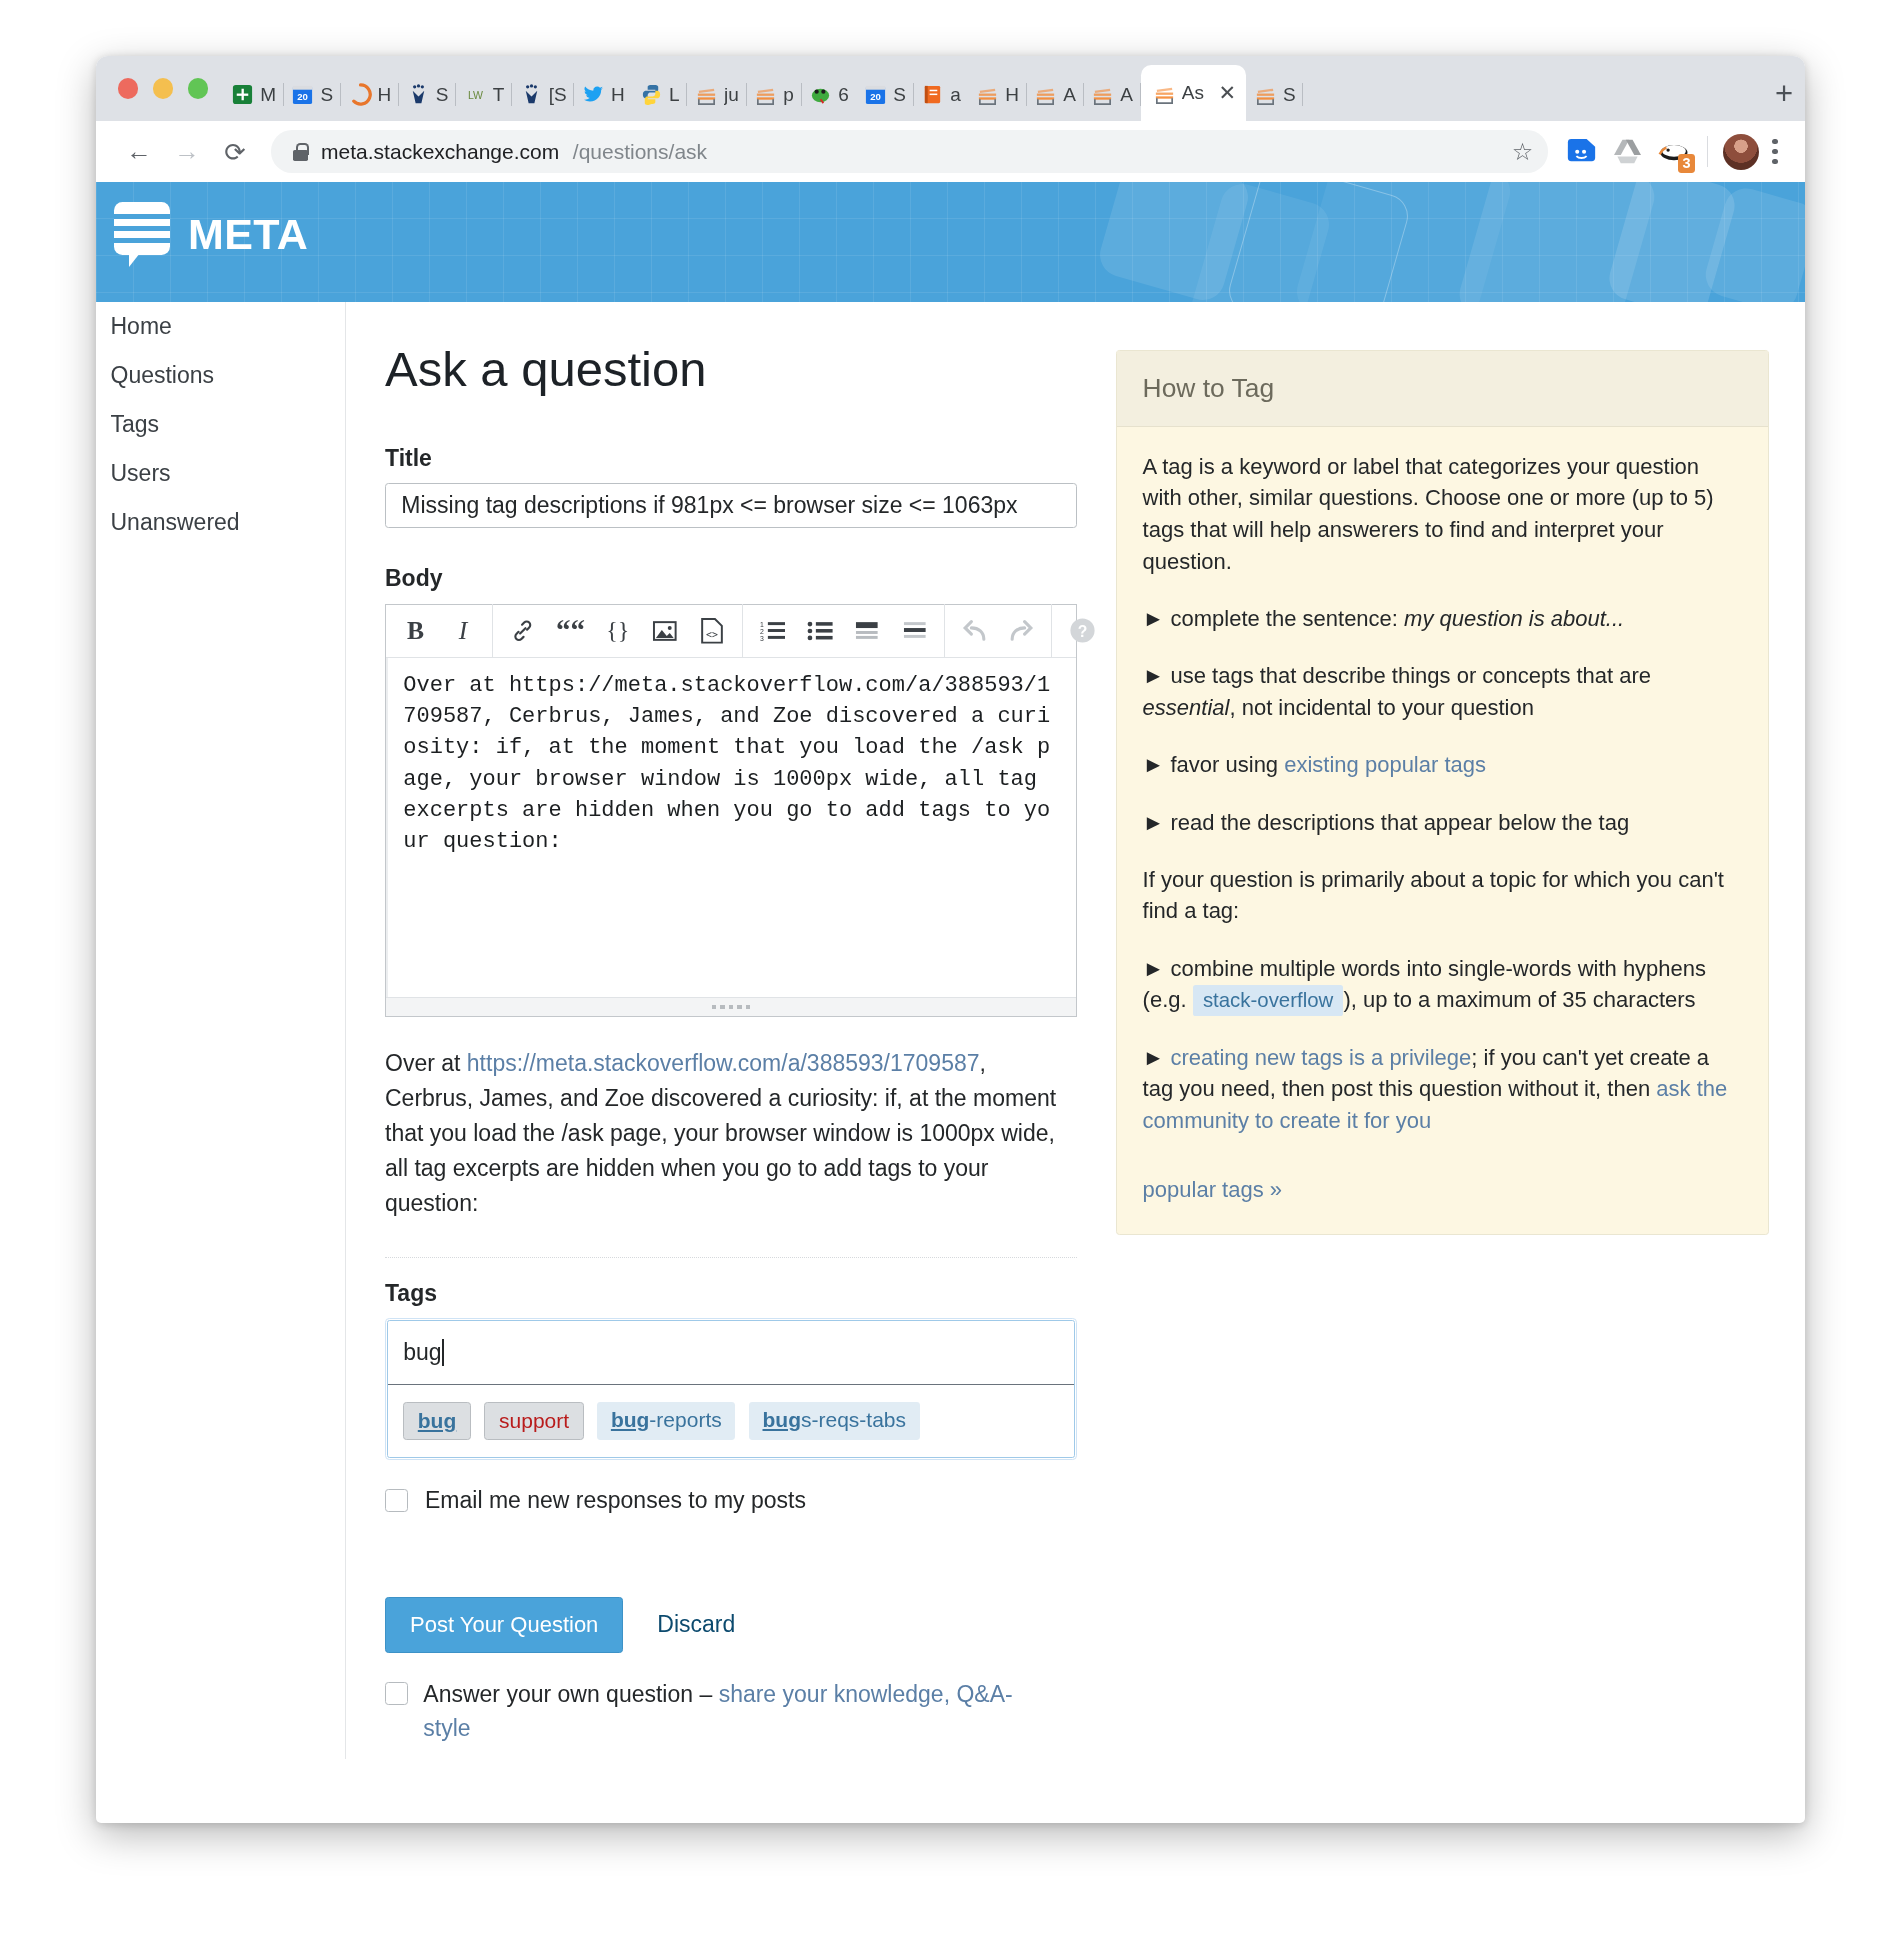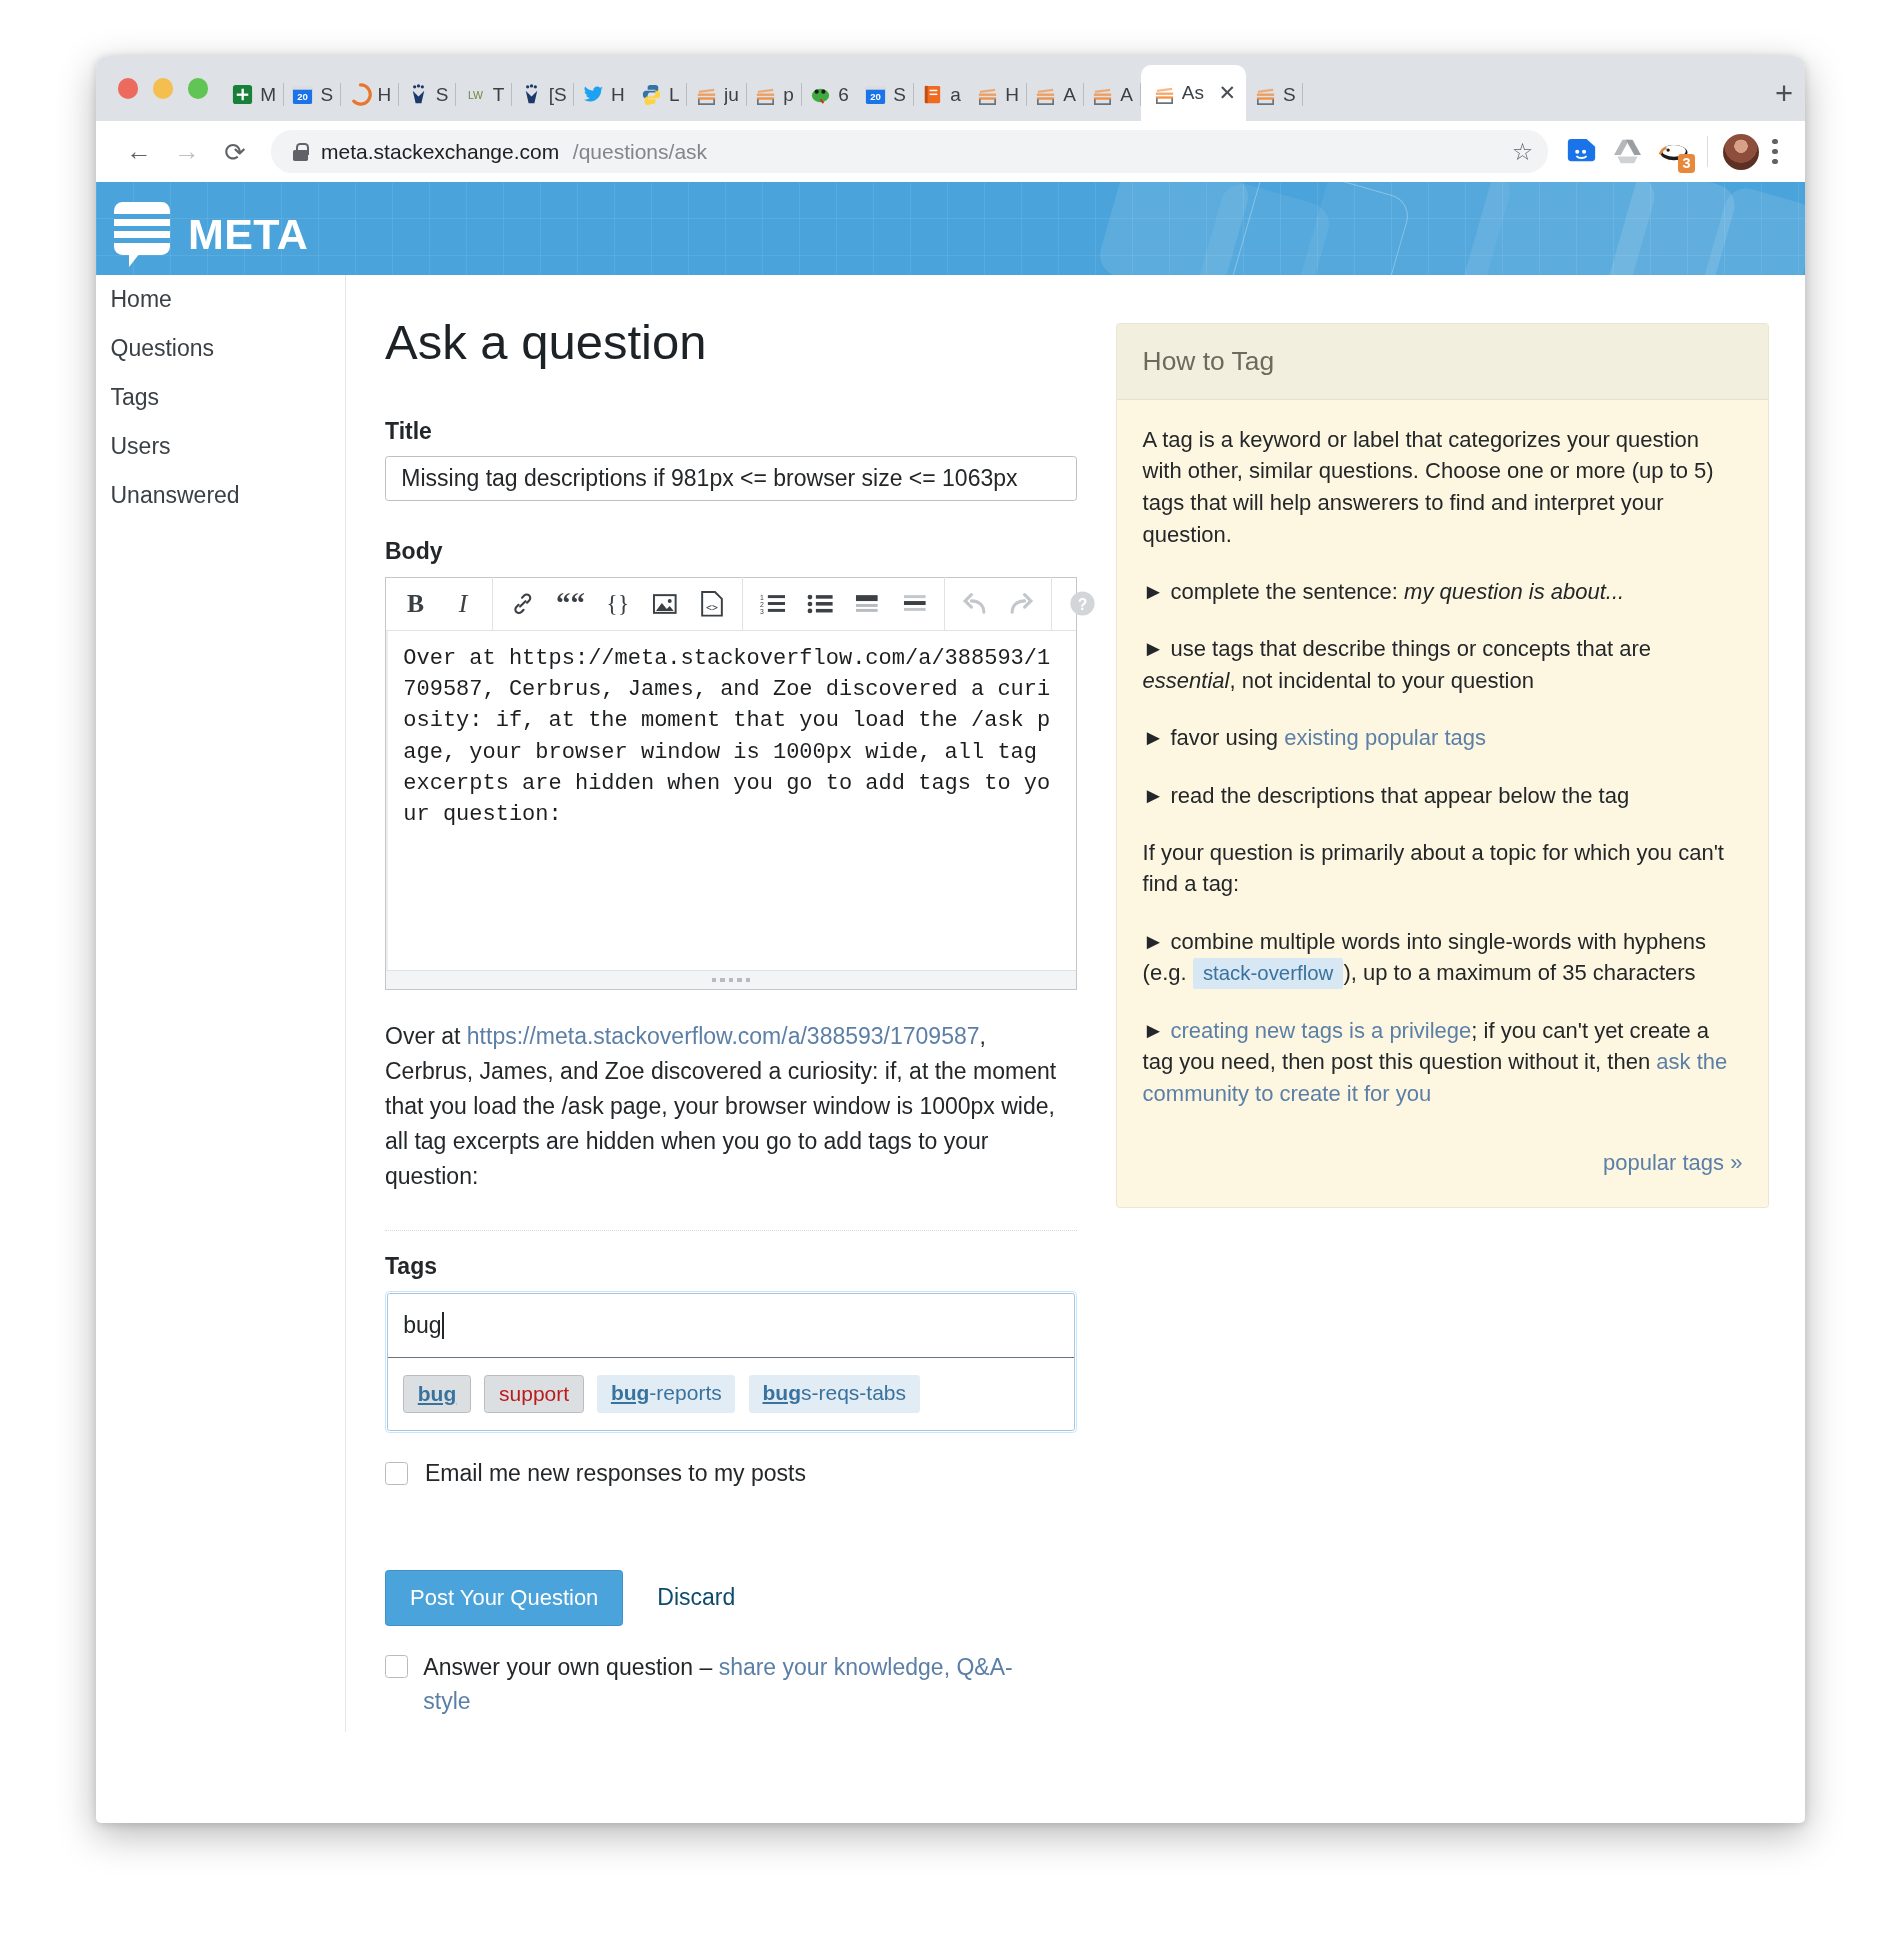--- a/index.html
+++ b/index.html
@@ -76,21 +76,21 @@
   .vsep { width:0.9px; height:31px; background:#dadce0; margin:0 10.2px; }
   .avatar { width:36px; height:36px; border-radius:50%;
             background: radial-gradient(circle at 50% 34%, #d8a089 0 22%, #8e4e3c 23% 55%, #5d3024 56% 100%); }
   .kebab { display:flex; flex-direction:column; gap:5.1px; align-items:center; padding:0 8.5px; }
   .kebab i { width:5.1px; height:5.1px; border-radius:50%; background:#5f6368; display:block; }
   .badge3 { position:absolute; right:1.7px; bottom:1.7px; background:#e8883a; color:#fff;
             font-size:14.5px; border-radius:3.4px; padding:0 4.3px; line-height:19px; font-weight:bold; }
 
   
   .sheader {
-    height:93px; position:relative; overflow:hidden;
+    height:120px; position:relative; overflow:hidden;
     background:#4aa3da;
     background-image:
       linear-gradient(0deg, rgba(255,255,255,.09) 0.9px, transparent 0.9px),
       linear-gradient(90deg, rgba(255,255,255,.09) 0.9px, transparent 0.9px);
     background-size: 37px 37px, 37px 37px;
   }
   .sheader .deco { position:absolute; inset:0; overflow:hidden; }
   .sheader .bub {
     position:absolute; background:rgba(255,255,255,.10); border-radius:22px;
   }
@@ -172,21 +172,21 @@
   
   .htt { background:#fdf7e2; border:0.9px solid #eae6d1; border-radius:3.4px; }
   .htt-head { background:#f3efdf; border-bottom:0.9px solid #e6e1cd; padding:22px 25.6px; }
   .htt-title { font-size:26.4px; color:#6c6a5c; }
   .htt-body { padding:24px 25.6px 29px 25.6px; font-size:22px; line-height:1.44; color:#242729; }
   .htt-body p { margin:0 0 25.6px 0; }
   .htt-body p:last-child { margin-bottom:0; }
   .htt-body a { color:#5b7fa6; }
   .htt-body em { font-style:italic; }
   .tagmini { background:#d7e7f4; color:#39739d; font-size:20.4px; padding:4.3px 10.2px; border-radius:2.6px; }
-  .popular { text-align:right; margin-top:37px; }
+  .popular { margin-top:37px; }
 </style>
 </head>
 <body>
 
 <div class="window">
 
   <div class="tabstrip">
     <div class="traffic">
       <span class="dot r"></span>
       <span class="dot y"></span>

